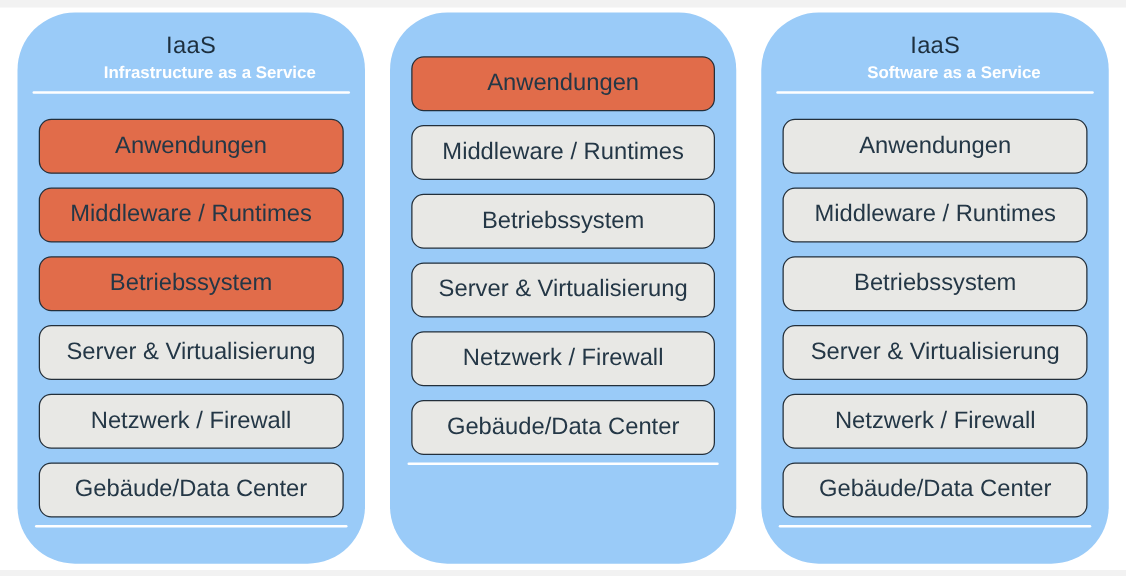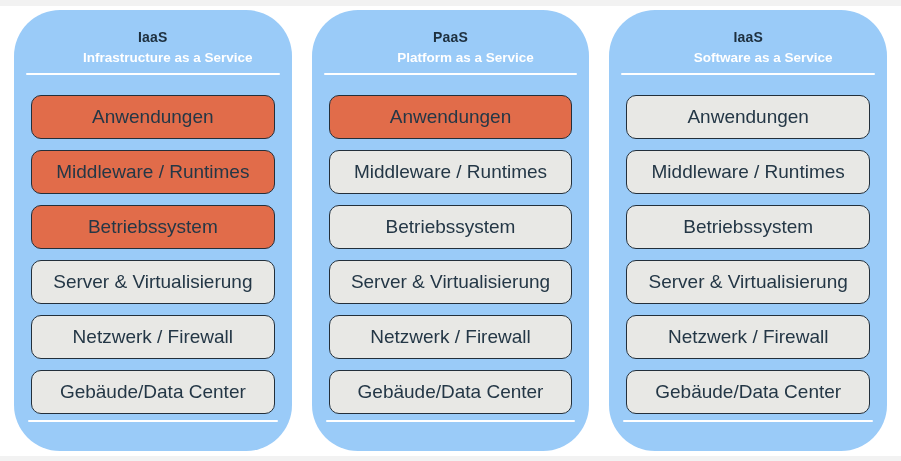--- a/index.html
+++ b/index.html
@@ -34,22 +34,22 @@
   .column {
     flex: 1 1 0;
     background: var(--column-bg);
     border-radius: 46px;
     padding: 15px 0 0;
     display: flex;
     flex-direction: column;
   }
   .col-header { text-align: center; }
   .col-title {
-    font-size: 14px;
-    font-weight: bold;
+    font-size: 19px;
+    font-weight: normal;
     line-height: 24px;
     color: var(--title-text);
     letter-spacing: 0.2px;
   }
   .col-subtitle {
     font-size: 13.5px;
     font-weight: bold;
     line-height: 17px;
     color: var(--subtitle-text);
     padding-left: 30px;
@@ -100,25 +100,20 @@
       <div class="layer hl">Middleware / Runtimes</div>
       <div class="layer hl">Betriebssystem</div>
       <div class="layer">Server &amp; Virtualisierung</div>
       <div class="layer">Netzwerk / Firewall</div>
       <div class="layer">Gebäude/Data Center</div>
     </div>
     <div class="rule footer-rule"></div>
   </section>
 
   <section class="column">
-    <header class="col-header">
-      <div class="col-title">PaaS</div>
-      <div class="col-subtitle">Platform as a Service</div>
-      <div class="rule header-rule"></div>
-    </header>
     <div class="stack">
       <div class="layer hl">Anwendungen</div>
       <div class="layer">Middleware / Runtimes</div>
       <div class="layer">Betriebssystem</div>
       <div class="layer">Server &amp; Virtualisierung</div>
       <div class="layer">Netzwerk / Firewall</div>
       <div class="layer">Gebäude/Data Center</div>
     </div>
     <div class="rule footer-rule"></div>
   </section>

